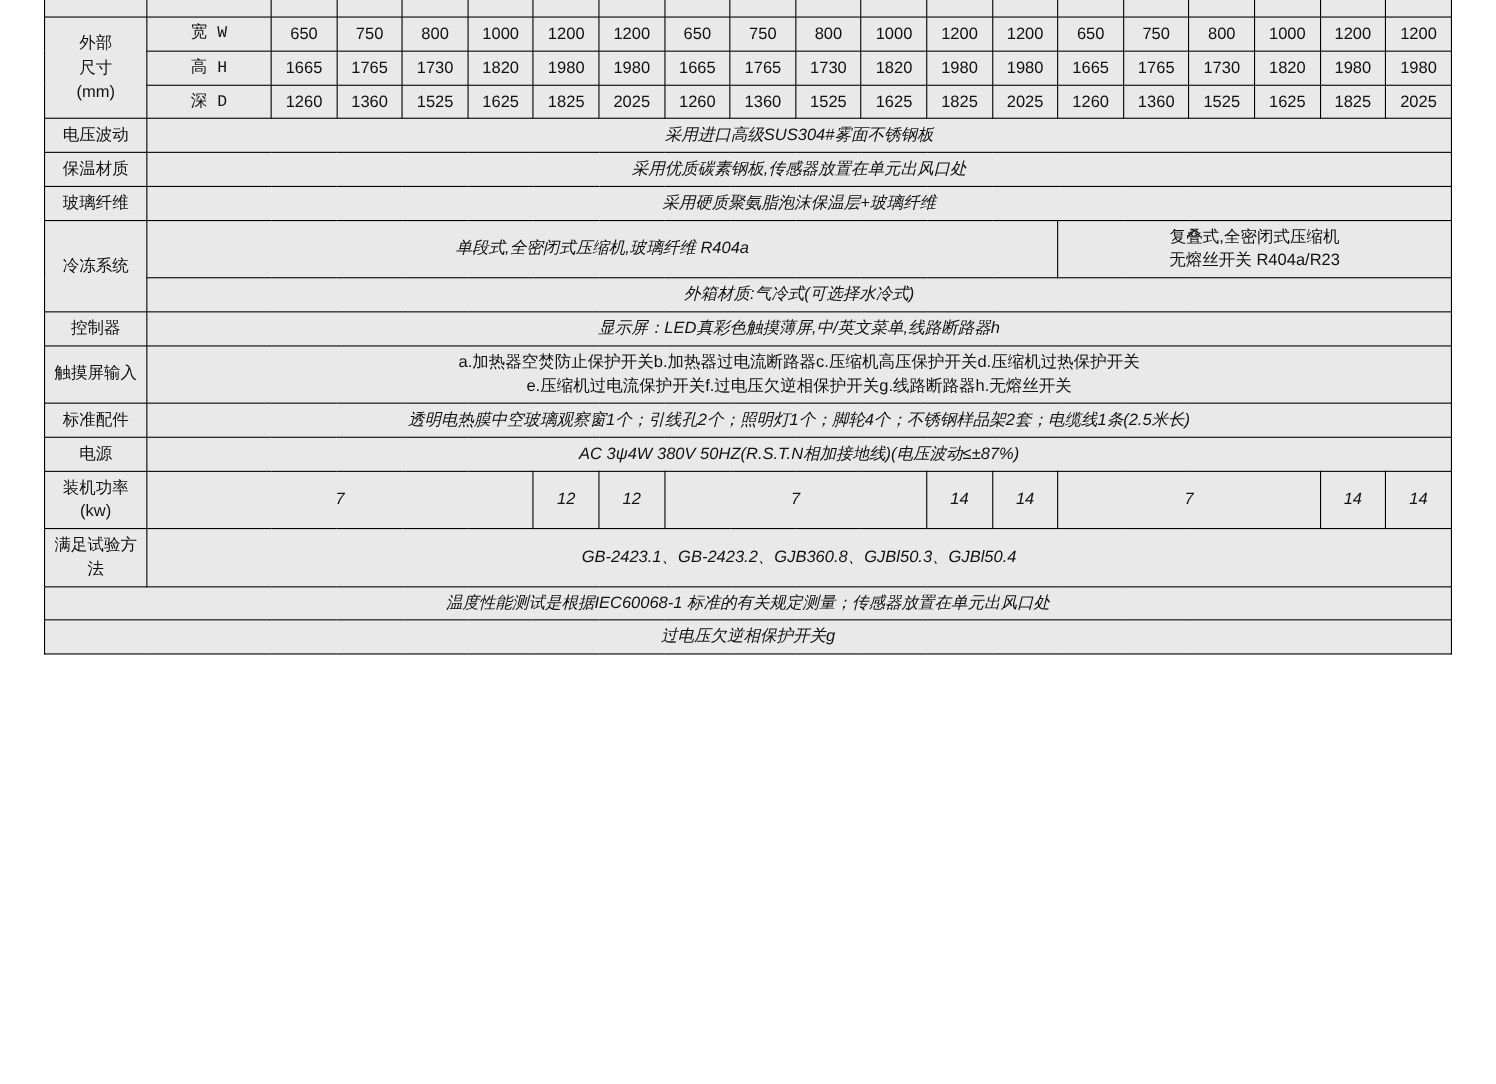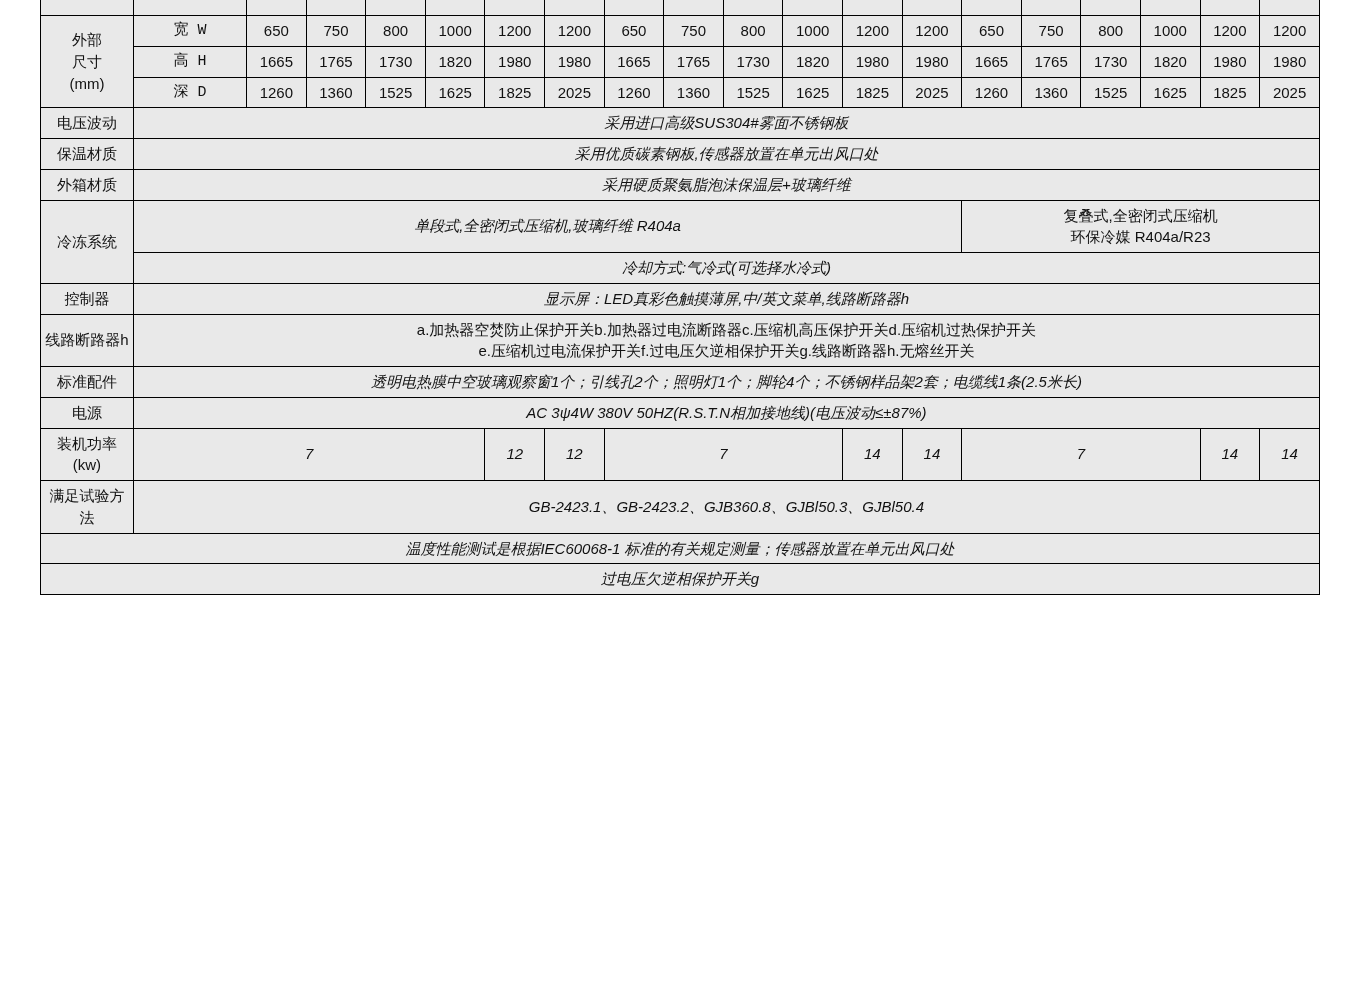--- a/index.html
+++ b/index.html
@@ -202,44 +202,44 @@
         <td class="label tall">电压波动</td>
         <td class="wide" colspan="19">采用进口高级SUS304#雾面不锈钢板</td>
       </tr>
 
       <tr>
         <td class="label tall">保温材质</td>
         <td class="wide" colspan="19">采用优质碳素钢板,传感器放置在单元出风口处</td>
       </tr>
 
       <tr>
-        <td class="label tall">外箱材质</td>
+        <td class="label tall">玻璃纤维</td>
         <td class="wide" colspan="19">采用硬质聚氨脂泡沫保温层+玻璃纤维</td>
       </tr>
 
       <tr>
         <td class="label" rowspan="2">冷冻系统</td>
         <td class="wide tall" colspan="13">单段式,全密闭式压缩机,玻璃纤维 R404a</td>
         <td class="twoline" colspan="6">
           <div>复叠式,全密闭式压缩机</div>
-          <div>环保冷媒  R404a/R23</div>
+          <div>无熔丝开关  R404a/R23</div>
         </td>
       </tr>
 
       <tr>
-        <td class="wide tall" colspan="19">冷却方式:气冷式(可选择水冷式)</td>
+        <td class="wide tall" colspan="19">外箱材质:气冷式(可选择水冷式)</td>
       </tr>
 
       <tr>
         <td class="label tall">控制器</td>
         <td class="wide" colspan="19">显示屏：LED真彩色触摸薄屏,中/英文菜单,线路断路器h</td>
       </tr>
 
       <tr>
-        <td class="label">线路断路器h</td>
+        <td class="label">触摸屏输入</td>
         <td class="twoline" colspan="19">
           <div>a.加热器空焚防止保护开关b.加热器过电流断路器c.压缩机高压保护开关d.压缩机过热保护开关</div>
           <div>e.压缩机过电流保护开关f.过电压欠逆相保护开关g.线路断路器h.无熔丝开关</div>
         </td>
       </tr>
 
       <tr>
         <td class="label tall">标准配件</td>
         <td class="wide" colspan="19">透明电热膜中空玻璃观察窗1个；引线孔2个；照明灯1个；脚轮4个；不锈钢样品架2套；电缆线1条(2.5米长)</td>
       </tr>

